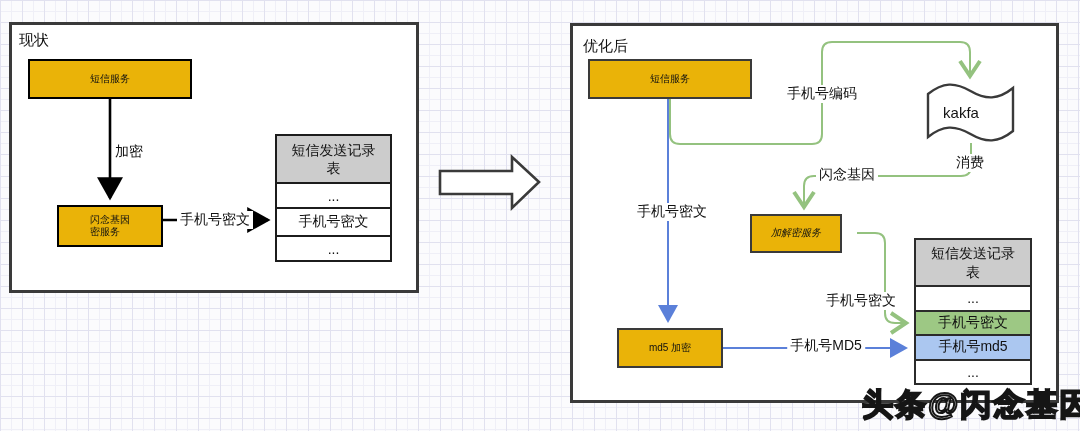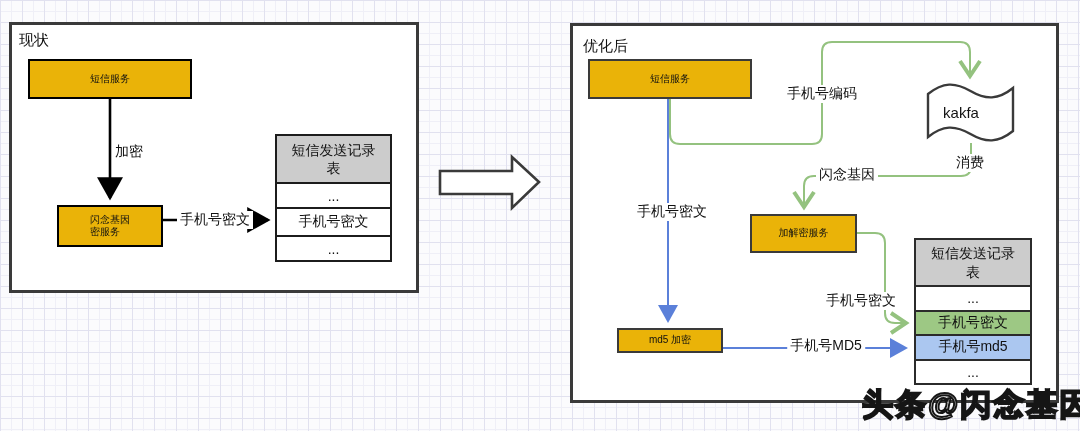--- a/index.html
+++ b/index.html
@@ -113,25 +113,25 @@
 <div class="abs lbl" style="left:822px;top:94px;">手机号编码</div>
 
 <div class="abs kafka-text" style="left:928px;top:84px;width:66px;height:57px;">kakfa</div>
 
 <div class="abs lbl" style="left:970px;top:163px;">消费</div>
 
 <div class="abs lbl" style="left:847px;top:175px;">闪念基因</div>
 
 <div class="abs lbl" style="left:672px;top:212px;">手机号密文</div>
 
-<div class="abs node gray-border" style="left:750px;top:214px;width:107px;height:39px;">加解密服务</div>
+<div class="abs node gray-border" style="left:750px;top:214px;width:92px;height:39px;font-style:italic;">加解密服务</div>
 
 <div class="abs lbl" style="left:861px;top:301px;">手机号密文</div>
 
-<div class="abs node gray-border" style="left:617px;top:328px;width:106px;height:25px;">md5 加密</div>
+<div class="abs node gray-border" style="left:617px;top:328px;width:106px;height:40px;">md5 加密</div>
 
 <div class="abs lbl" style="left:826px;top:346px;">手机号MD5</div>
 
 <div class="abs tbl" style="left:914px;top:238px;width:118px;z-index:3;border-color:#2b2b2b;">
   <div class="tbl-header" style="height:45px;border-color:#2b2b2b;">短信发送记录
 表</div>
   <div class="tbl-row" style="height:22.5px;border-color:#2b2b2b;">...</div>
   <div class="tbl-row row-green" style="height:22.5px;border-color:#2b2b2b;">手机号密文</div>
   <div class="tbl-row row-blue" style="height:22.5px;border-color:#2b2b2b;">手机号md5</div>
   <div class="tbl-row" style="height:22.5px;">...</div>

